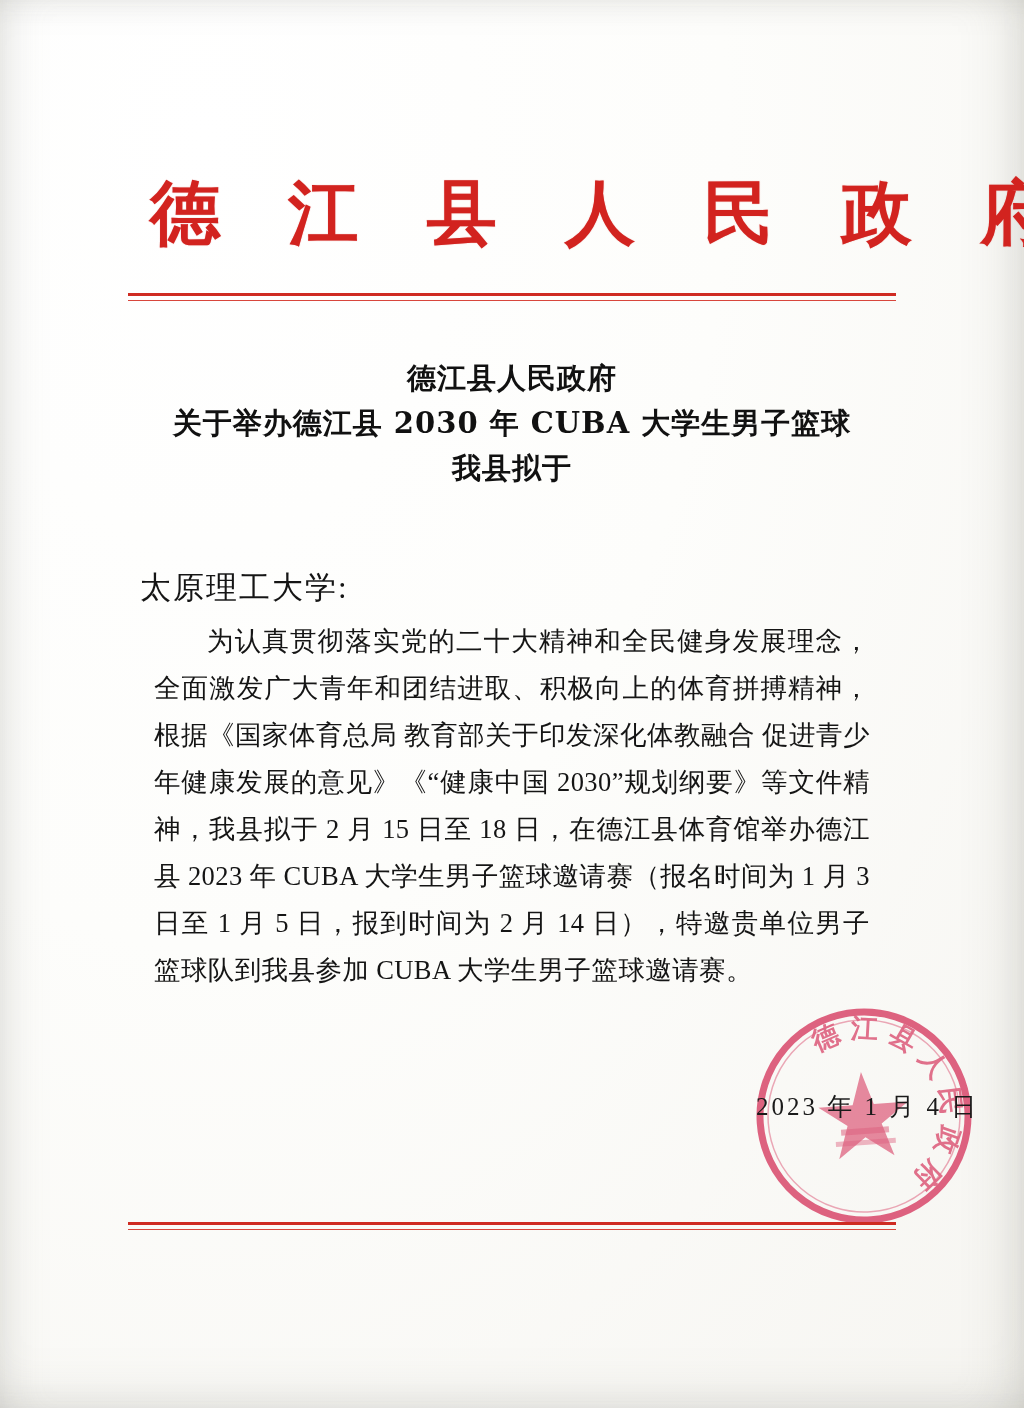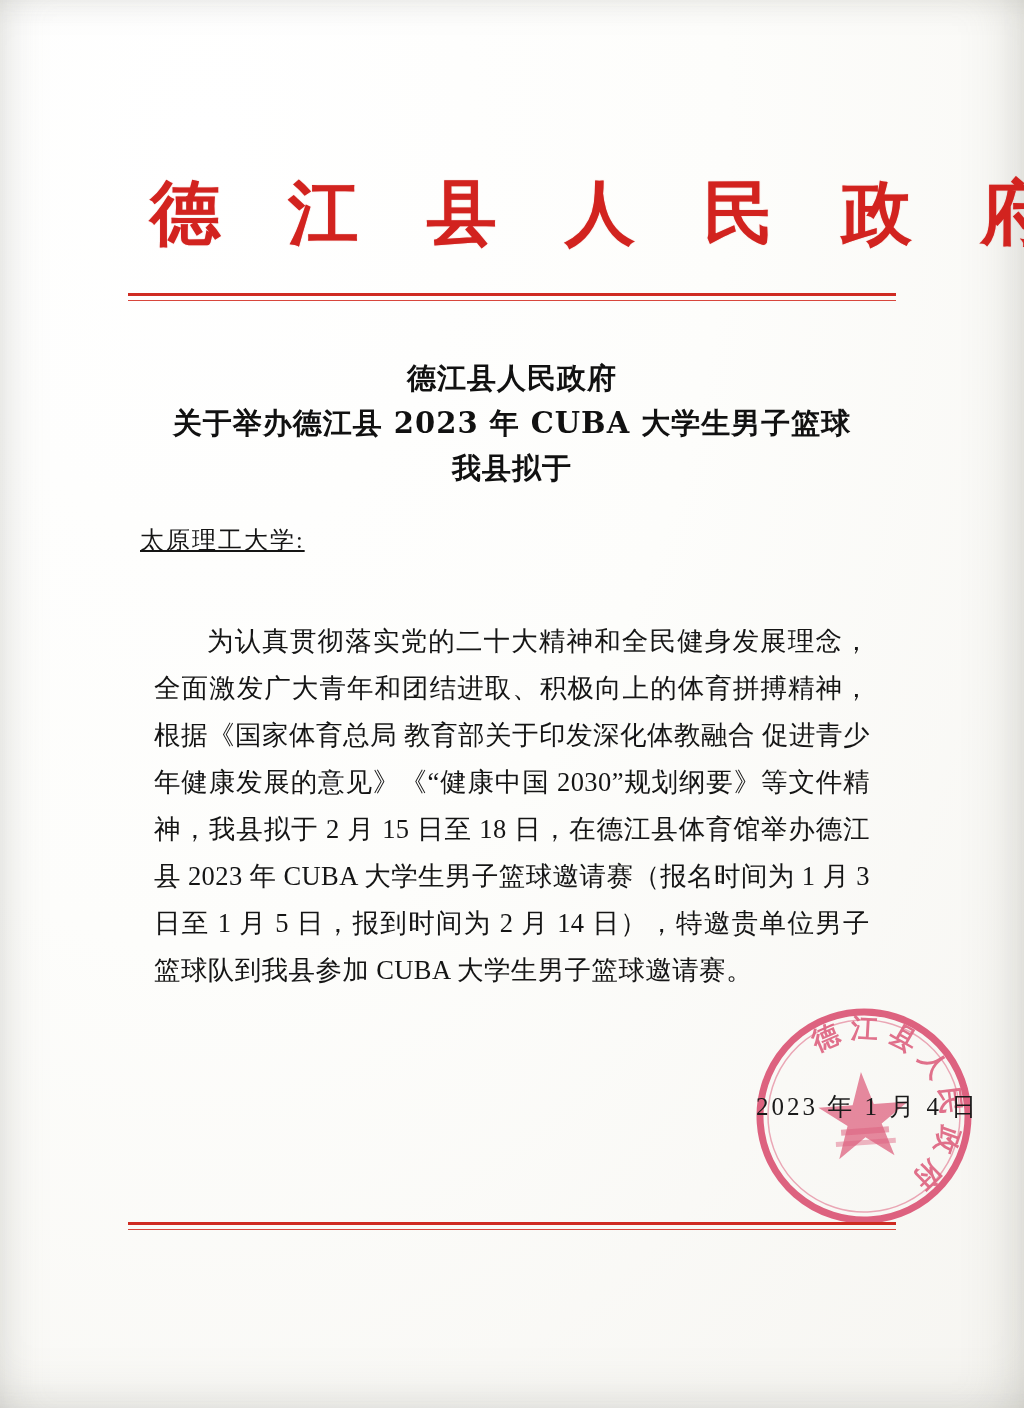--- a/index.html
+++ b/index.html
@@ -95,26 +95,25 @@
     line-height: 45px;
     color: #111111;
     letter-spacing: 1px;
   }
   .doc-title div { white-space: nowrap; }
 
   
   .addressee {
     position: absolute;
     left: 12px;
-    top: 520px;
-    font-size: 24px;
+    top: 568px;
+    font-size: 31px;
     line-height: 40px;
     color: #151515;
     letter-spacing: 2px;
-    text-decoration: underline;
   }
 
   .body-text {
     position: absolute;
     left: 12px;
     top: 604px;
     width: 744px;
     font-size: 26.5px;
     line-height: 47px;
     color: #151515;
@@ -178,21 +177,21 @@
     </div>
 
     <div class="rule-group">
       <div class="rule-thick"></div>
       <div class="rule-gap"></div>
       <div class="rule-thin"></div>
     </div>
 
     <div class="doc-title">
       <div>德江县人民政府</div>
-      <div>关于举办德江县 2023 年 CUBA 大学生男子篮球</div>
+      <div>关于举办德江县 2030 年 CUBA 大学生男子篮球</div>
       <div>我县拟于</div>
     </div>
 
     <div class="addressee">太原理工大学:</div>
 
     <div class="body-text">
       <p>为认真贯彻落实党的二十大精神和全民健身发展理念，全面激发广大青年和团结进取、积极向上的体育拼搏精神，根据《国家体育总局 教育部关于印发深化体教融合 促进青少年健康发展的意见》《“健康中国 2030”规划纲要》等文件精神，我县拟于 2 月 15 日至 18 日，在德江县体育馆举办德江县 2023 年 CUBA 大学生男子篮球邀请赛（报名时间为 1 月 3 日至 1 月 5 日，报到时间为 2 月 14 日），特邀贵单位男子篮球队到我县参加 CUBA 大学生男子篮球邀请赛。</p>
     </div>
 
 

